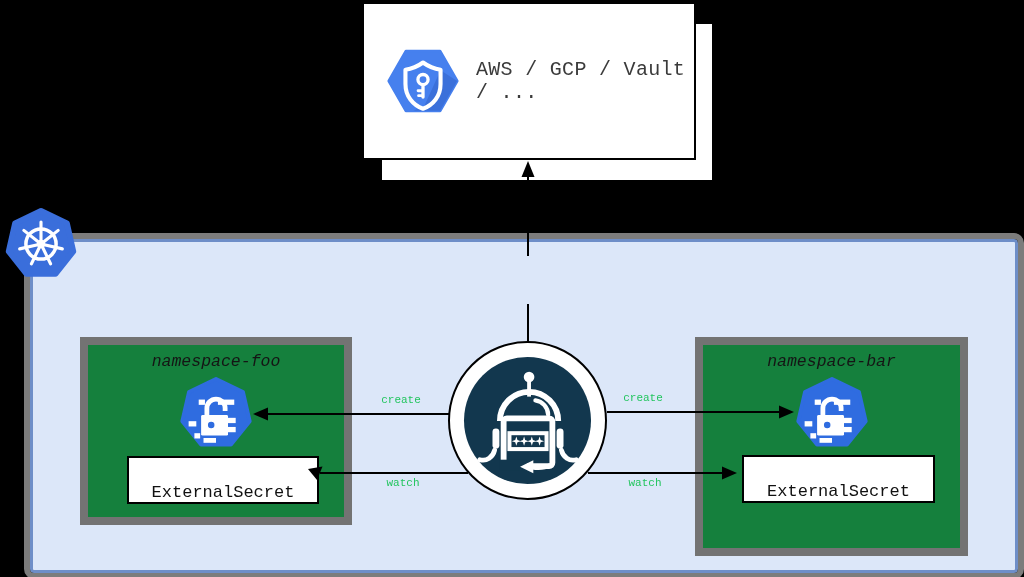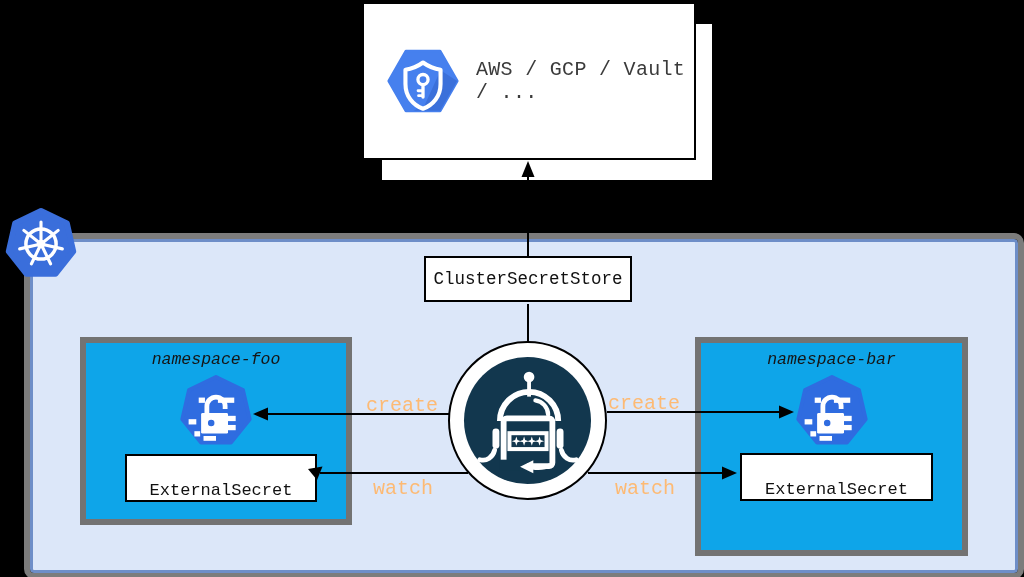--- a/index.html
+++ b/index.html
@@ -26,35 +26,35 @@
 
   
   #operator-circle{left:448px;top:341px;width:159px;height:159px;border-radius:50%;
                    background:#fff;border:2.5px solid #000;z-index:3;
                    display:flex;align-items:center;justify-content:center;}
   #operator-badge{width:127px;height:127px;border-radius:50%;background:#12374e;
                   display:flex;align-items:center;justify-content:center;}
   #robot-icon{width:106px;height:106px;}
 
   
-  .namespace{background:#0ea5e9;border:6px solid #737373;z-index:2;}
+  .namespace{background:#15803d;border:8px solid #737373;z-index:2;}
   #ns-foo{left:80px;top:337px;width:272px;height:188px;}
   #ns-bar{left:695px;top:337px;width:273px;height:219px;}
   .ns-title{position:absolute;top:7px;left:0;width:100%;text-align:center;
             font-style:italic;font-size:16.5px;color:#151515;}
   .secret-icon{position:absolute;left:50%;transform:translateX(-50%);top:32px;
                width:73px;height:73px;}
   .es-box{position:absolute;left:39px;top:111px;width:192px;height:48px;background:#fff;
           border:2px solid #000;box-sizing:border-box;display:flex;align-items:flex-end;
           justify-content:center;font-size:17px;color:#111;}
   #ns-bar .es-box{top:110px;width:193px;}
 
   
   #connectors{left:0;top:0;width:1024px;height:577px;z-index:5;pointer-events:none;}
-  .edge-label{position:absolute;width:70px;text-align:center;font-size:20px;color:#fdba74;z-index:6;}
+  .edge-label{position:absolute;width:70px;text-align:center;font-size:11px;color:#22c55e;z-index:6;}
   #lbl-create-foo{left:366px;top:394px;}
   #lbl-watch-foo{left:368px;top:477px;}
   #lbl-create-bar{left:608px;top:392px;}
   #lbl-watch-bar{left:610px;top:477px;}
 </style>
 </head>
 <body>
 
 <div id="stage">
 
@@ -83,23 +83,20 @@
       <line x1="40" y1="40" x2="57.6" y2="26"></line>
       <line x1="40" y1="40" x2="61.9" y2="45"></line>
       <line x1="40" y1="40" x2="49.8" y2="60.3"></line>
       <line x1="40" y1="40" x2="30.2" y2="60.3"></line>
       <line x1="40" y1="40" x2="18.1" y2="45"></line>
       <line x1="40" y1="40" x2="22.4" y2="26"></line>
     </g>
     <circle cx="40" cy="40" r="4.4" fill="#fff"></circle>
   </svg>
 
-  <div id="store-box" class="abs whitebox">
-    <span>ClusterSecretStore</span>
-  </div>
 
   <div id="operator-circle" class="abs">
     <div id="operator-badge">
       <svg id="robot-icon" viewBox="0 0 100 100">
         <circle cx="51" cy="8.5" r="5" fill="#fff"></circle>
         <rect x="49.2" y="12" width="3.6" height="15" fill="#fff"></rect>
         <path d="M 23.5 50 A 27.5 27.5 0 0 1 78.5 50" fill="none" stroke="#fff" stroke-width="5.5"></path>
         <path d="M 57 30.5 a 14 14 0 0 1 12 13.5" fill="none" stroke="#fff" stroke-width="4" stroke-linecap="round"></path>
         <rect x="27" y="47.5" width="46" height="45" rx="3" fill="none" stroke="#fff" stroke-width="5.5"></rect>
         <rect x="23" y="86.5" width="26" height="10" fill="#12374e"></rect>

